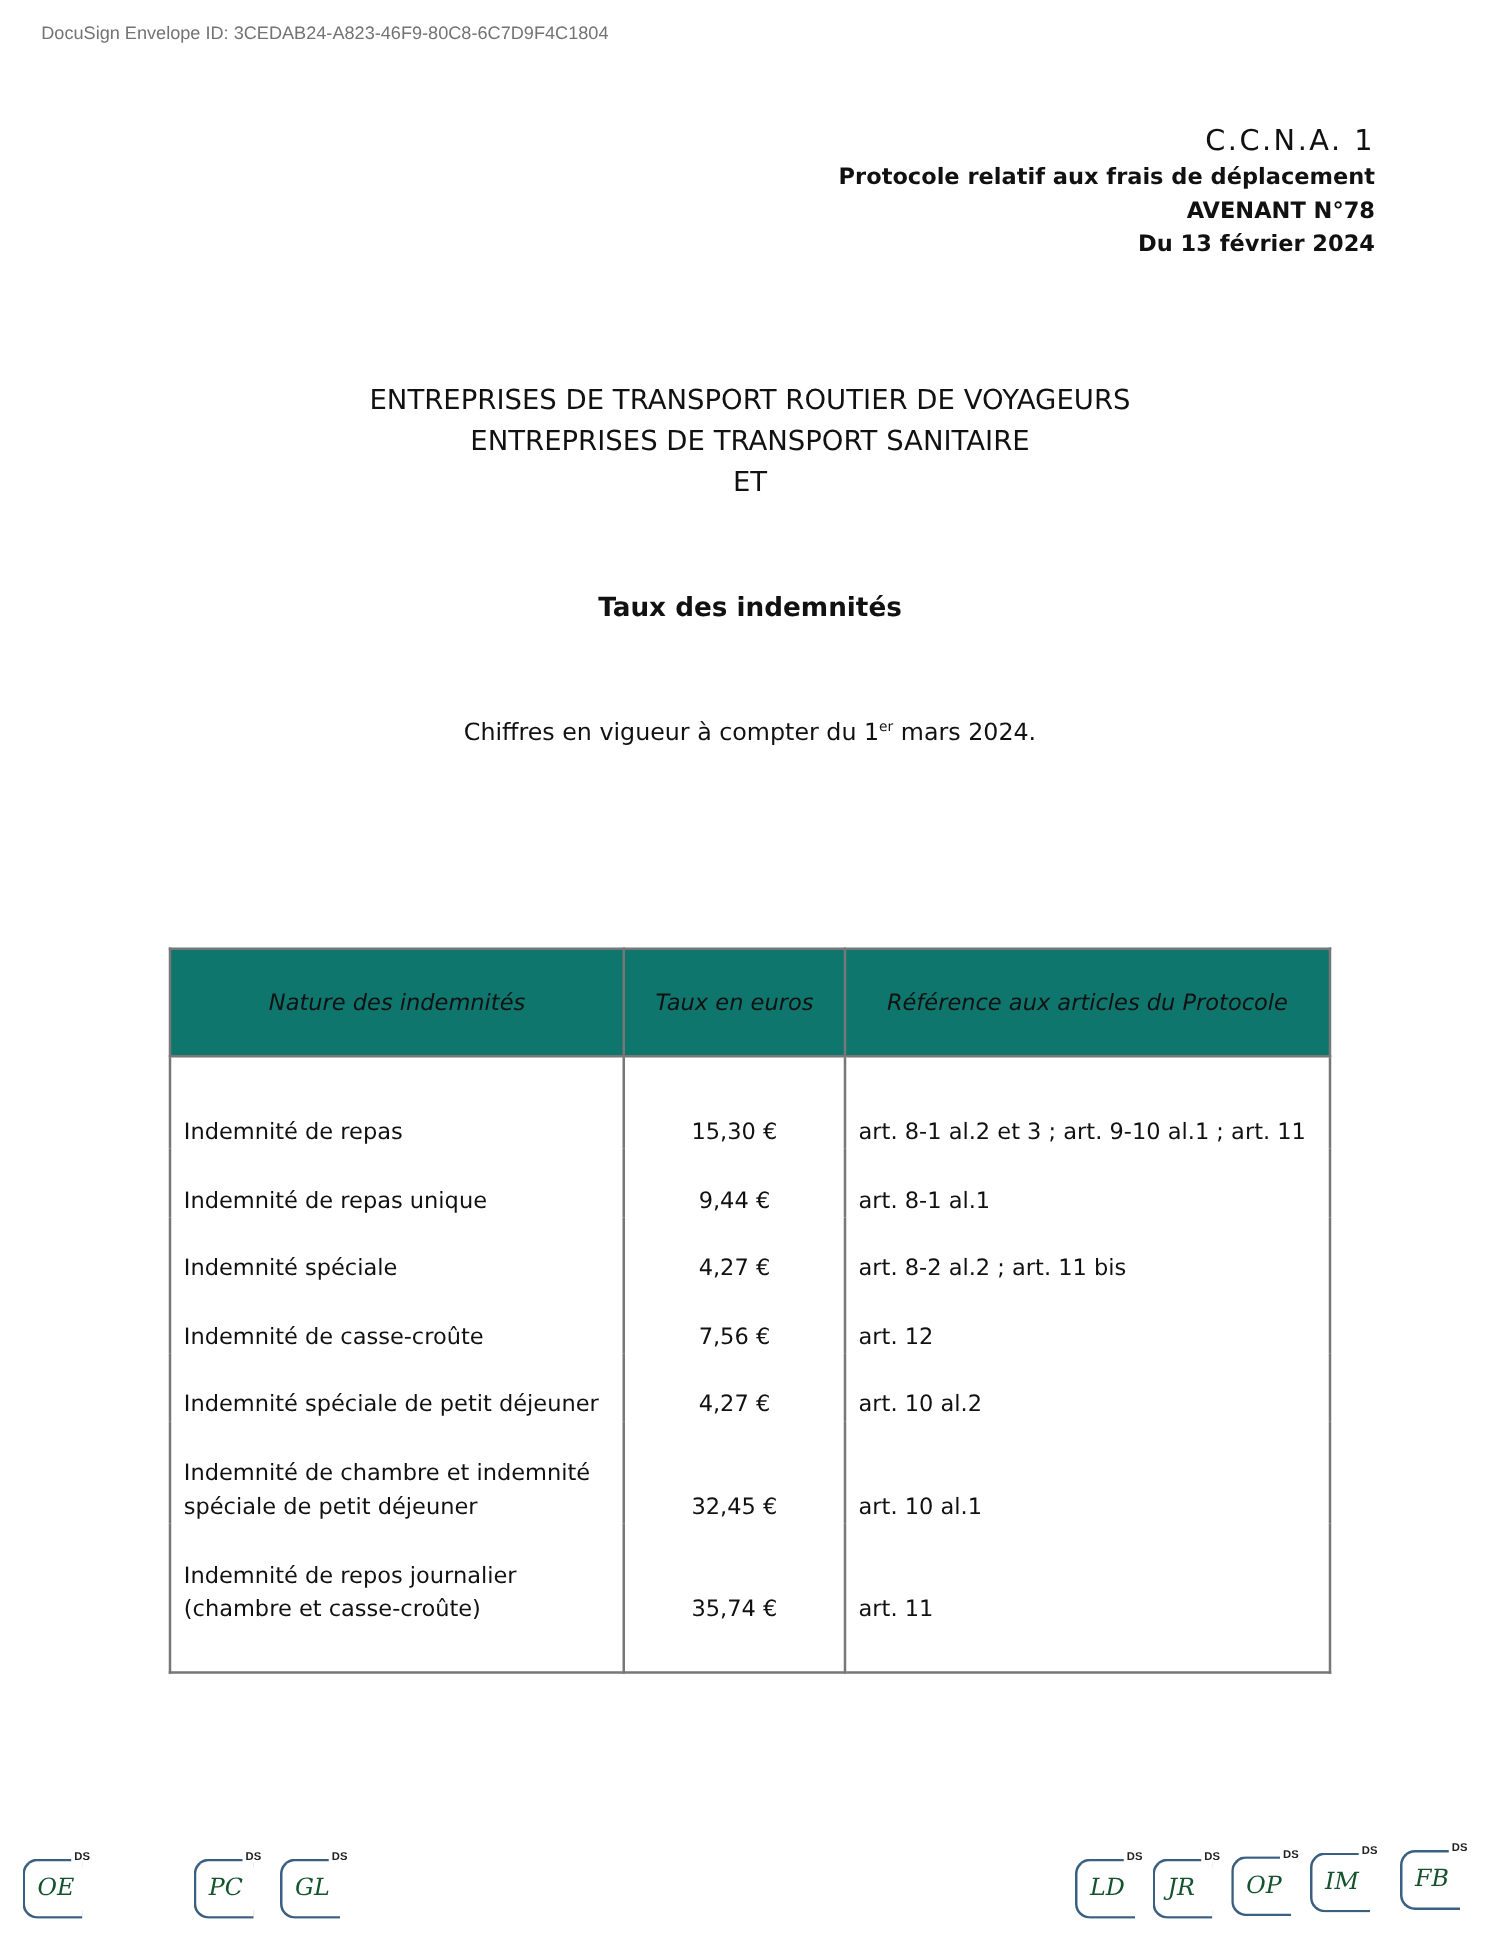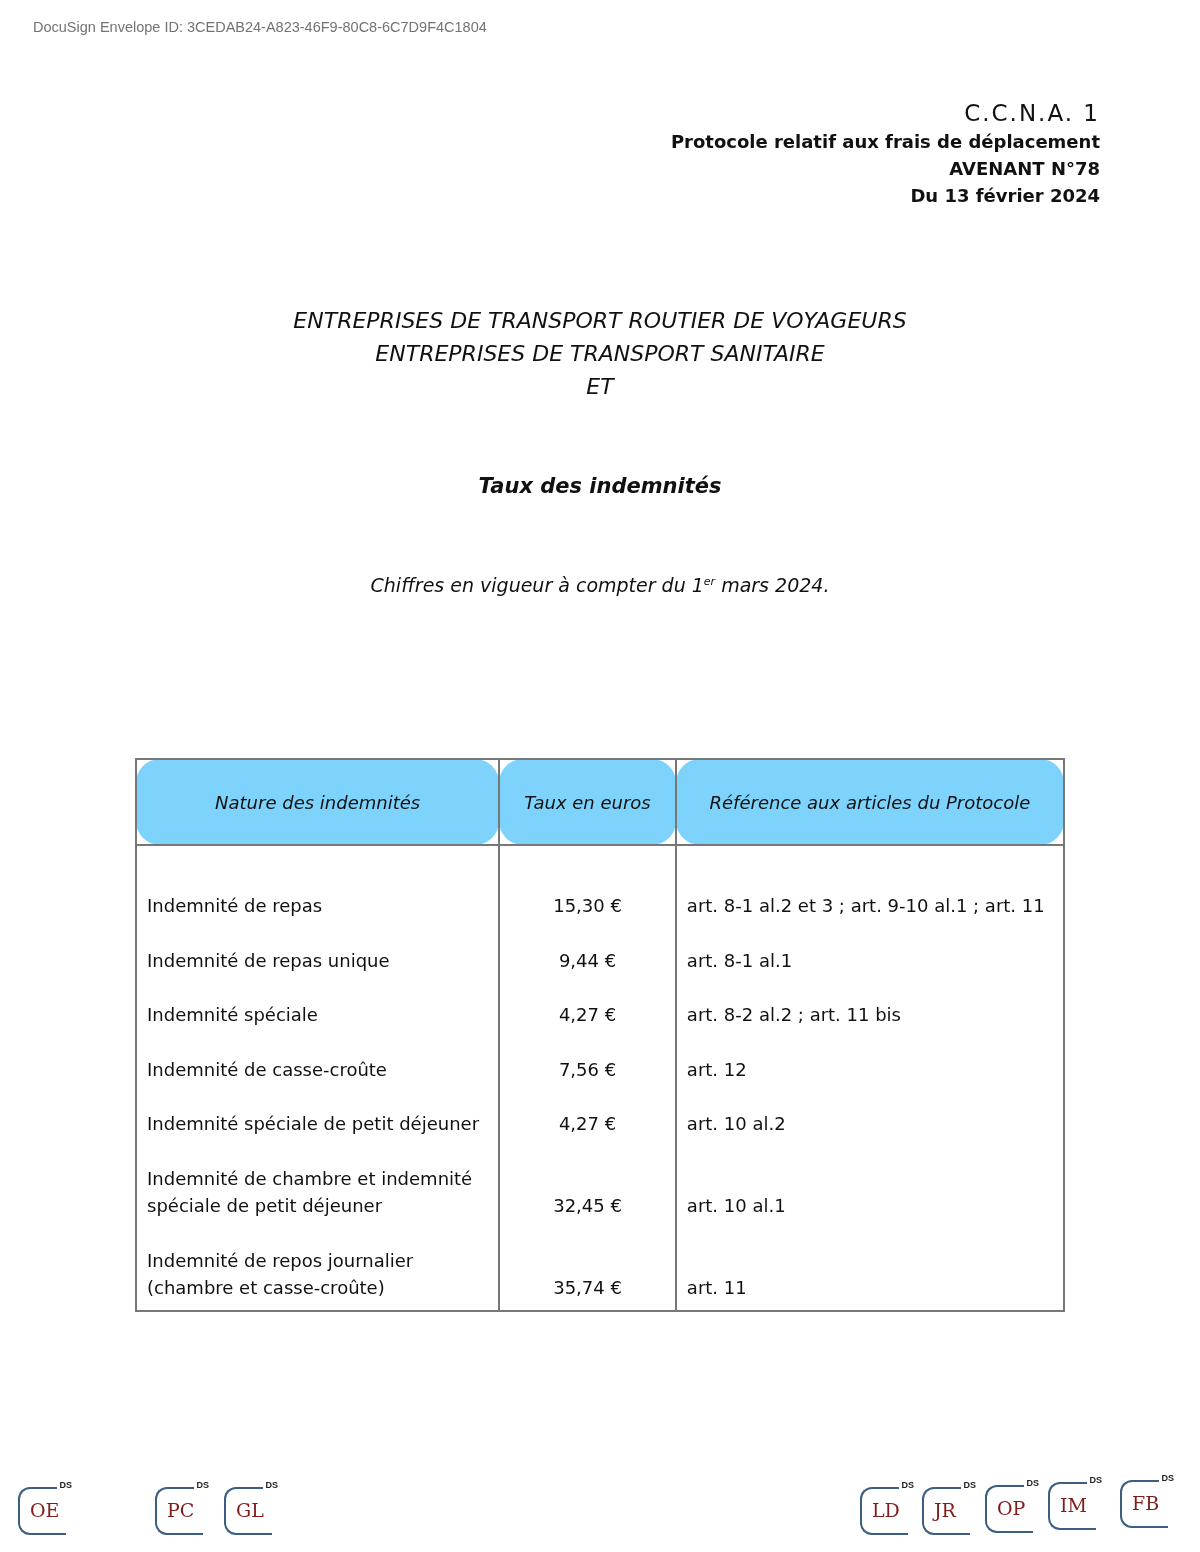--- a/index.html
+++ b/index.html
@@ -1,40 +1,40 @@
 <!DOCTYPE html>
 <html><head>
 <meta charset="utf-8">
 <style>
   html, body { margin: 0; padding: 0; background: #ffffff; }
   body { width: 1200px; height: 1552px; position: relative; overflow: hidden; color: #111; }
   .envelope-id { position: absolute; left: 33px; top: 19px; font-family: "Liberation Sans", sans-serif; font-size: 14.5px; color: #737373; }
   .header-block { position: absolute; left: 650px; width: 450px; top: 98px; text-align: right; font-family: "DejaVu Sans", sans-serif; }
   .hb-title { font-size: 23px; letter-spacing: 2px; line-height: 30px; }
   .hb-line { font-size: 18px; font-weight: bold; line-height: 27px; }
-  .center-block { position: absolute; left: 0; width: 1200px; text-align: center; font-family: "DejaVu Sans", sans-serif; font-style: italic; }
+  .center-block { position: absolute; left: 0; width: 1200px; text-align: center; font-family: "DejaVu Sans", sans-serif; }
   .parties { top: 304px; font-size: 22px; line-height: 33px; }
   .subject { top: 470px; font-size: 21px; font-weight: bold; line-height: 33px; }
   .effective { top: 568px; font-size: 19px; line-height: 28px; }
   .effective sup { font-size: 11px; }
   table.rates { position: absolute; left: 135px; top: 758px; width: 930px; border-collapse: collapse; font-family: "DejaVu Sans", sans-serif; font-size: 18px; }
   table.rates th, table.rates td { border-left: 2px solid #777; border-right: 2px solid #777; }
-  table.rates thead th { background: #7dd3fc; height: 82px; font-weight: normal; font-style: italic; font-size: 18px; border-top: 2px solid #777; border-bottom: 2px solid #777; border-radius: 24px; }
+  table.rates thead th { background: #0f766e; height: 82px; font-weight: normal; font-style: italic; font-size: 18px; border-top: 2px solid #777; border-bottom: 2px solid #777; }
   table.rates col.c1 { width: 364px; }
   table.rates col.c2 { width: 177px; }
   table.rates col.c3 { width: 389px; }
   table.rates tbody td { vertical-align: bottom; padding: 0 10px; line-height: 27px; }
   table.rates tbody tr.single td { height: 54.5px; }
   table.rates tbody tr.first td { height: 55px; padding-top: 18px; }
   table.rates tbody tr.double td { height: 82px; }
-  table.rates tbody tr.last td { border-bottom: 2px solid #777; padding-bottom: 9px; }
+  table.rates tbody tr.last td { border-bottom: 2px solid #777; padding-bottom: 36px; }
   table.rates td.amount { text-align: center; padding: 0; }
   .ds-box { position: absolute; width: 46px; height: 44px; border: 2px solid #3b5f80; border-right: none; border-radius: 12px 0 0 12px; }
   .ds-label { position: absolute; top: -9px; right: -8px; font-family: "Liberation Sans", sans-serif; font-size: 9px; font-weight: bold; background: #fff; padding: 0 2px; color: #222; }
-  .ds-initials { position: absolute; left: 10px; top: 10px; font-family: "DejaVu Serif", serif; font-size: 19px; color: #7f1d1d; }
+  .ds-initials { position: absolute; left: 10px; top: 10px; font-family: "DejaVu Serif", serif; font-style: italic; font-size: 19px; color: #14532d; }
 </style>
 </head>
 <body>
 
 <div class="envelope-id">DocuSign Envelope ID: 3CEDAB24-A823-46F9-80C8-6C7D9F4C1804</div>
 
 <div class="header-block">
   <div class="hb-title">C.C.N.A. 1</div>
   <div class="hb-line">Protocole relatif aux frais de déplacement</div>
   <div class="hb-line">AVENANT N°78</div>

